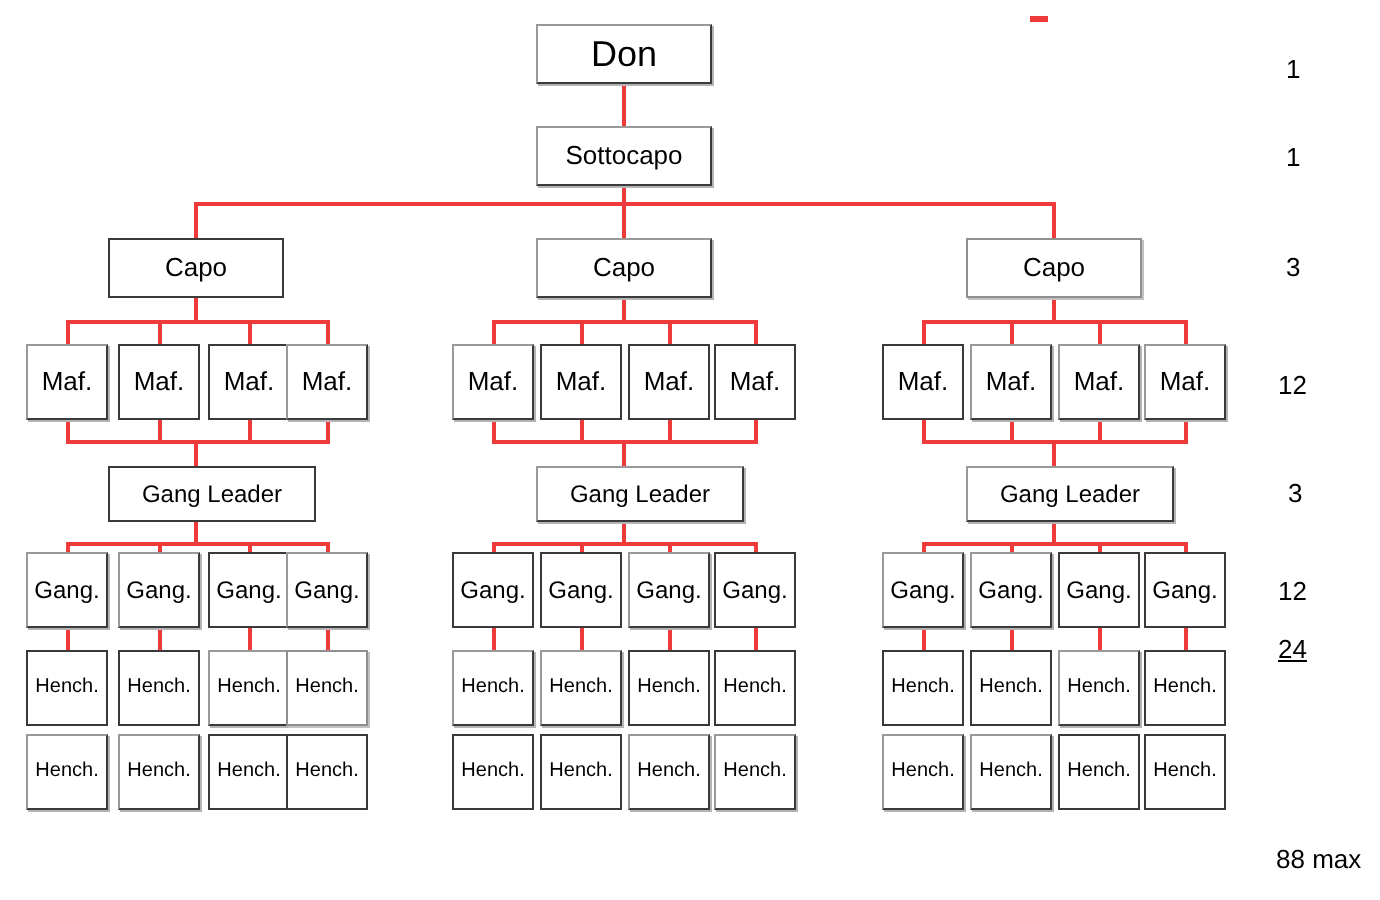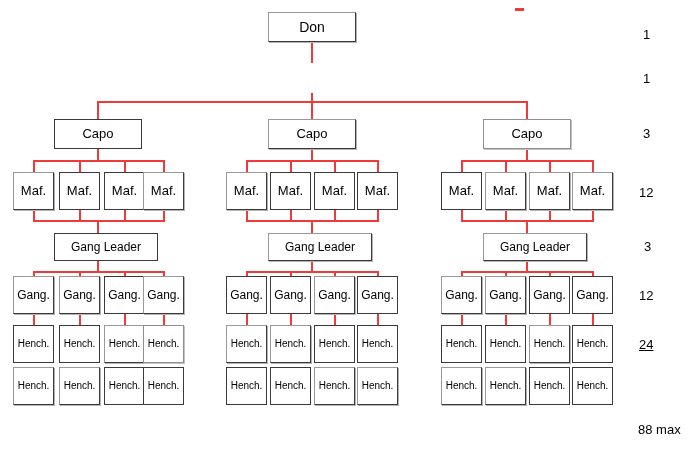--- a/index.html
+++ b/index.html
@@ -36,21 +36,21 @@
   
   .node.shaded {
     border-left-color: #9a9a9a;
     border-top-color: #9a9a9a;
     box-shadow: 1px 1px 0 0 #b4b4b4;
   }
   .node.shaded2 {
     border-color: #8f8f8f;
     box-shadow: 1px 1px 0 0 #c2c2c2;
   }
-  .n-don      { width: 88px;  height: 30px; font-size: 14px; }
+  .n-don      { width: 88px;  height: 30px; font-size: 18px; }
   .n-sotto    { width: 88px;  height: 30px; font-size: 13px; }
   .n-capo     { width: 88px;  height: 30px; font-size: 13px; }
   .n-maf      { width: 41px;  height: 38px; font-size: 13px; }
   .n-gl       { width: 104px;  height: 28px; font-size: 12px; }
   .n-gang     { width: 41px;  height: 38px; font-size: 12px; }
   .n-hench    { width: 41px;  height: 38px; font-size: 10px; }
 
   
   .ln {
     position: absolute;
@@ -81,20 +81,21 @@
 <body>
 
 <div id="chart-root">
 
   <div class="artifact" style="left:515px; top:8px;"></div>
 
   <div class="node n-don shaded" style="left:268px; top:12px;">Don</div>
 
   <div class="ln v" style="left:311px; top:42px; height:21px;"></div>
 
+  <div class="node n-sotto shaded" style="left:268px; top:63px;">Sottocapo</div>
 
   <div class="ln v" style="left:311px; top:93px; height:28px;"></div>
   <div class="ln h" style="left:97px; top:101px; width:430px;"></div>
   <div class="ln v" style="left:97px;  top:101px; height:19px;"></div>
   <div class="ln v" style="left:526px; top:101px; height:19px;"></div>
 
   <div class="node n-capo" style="left:54px; top:119px;">Capo</div>
   <div class="node n-capo shaded" style="left:268px; top:119px;">Capo</div>
   <div class="node n-capo shaded2" style="left:483px; top:119px;">Capo</div>
 
@@ -241,16 +242,16 @@
   <div class="node n-hench shaded" style="left:485px; top:367px;">Hench.</div>
   <div class="node n-hench" style="left:529px; top:367px;">Hench.</div>
   <div class="node n-hench" style="left:572px; top:367px;">Hench.</div>
 
   <div class="count" style="left:643px; top:27px;">1</div>
   <div class="count" style="left:643px; top:71px;">1</div>
   <div class="count" style="left:643px; top:126px;">3</div>
   <div class="count" style="left:639px; top:185px;">12</div>
   <div class="count" style="left:644px; top:239px;">3</div>
   <div class="count" style="left:639px; top:288px;">12</div>
-  <div class="count" style="left:639px; top:337px;text-decoration:underline;">24</div>
+  <div class="count" style="left:639px; top:317px;text-decoration:underline;">24</div>
   <div class="count" style="left:638px; top:422px;">88 max</div>
 
 </div>
 
 </body></html>

